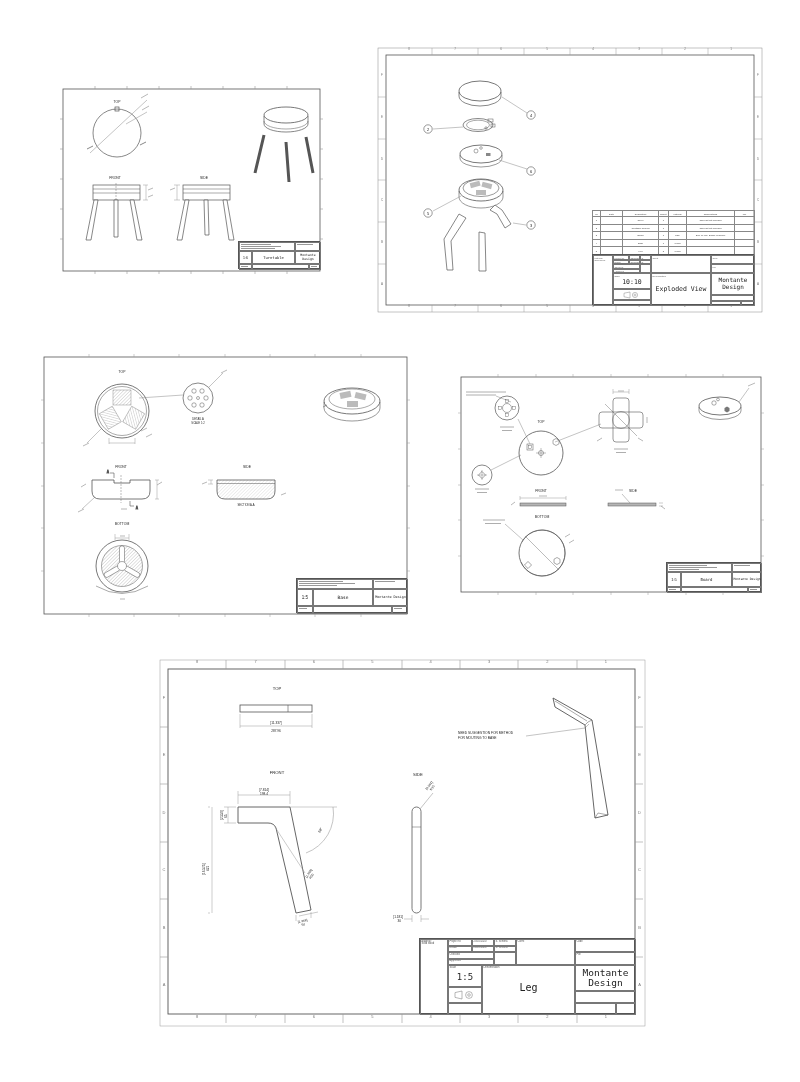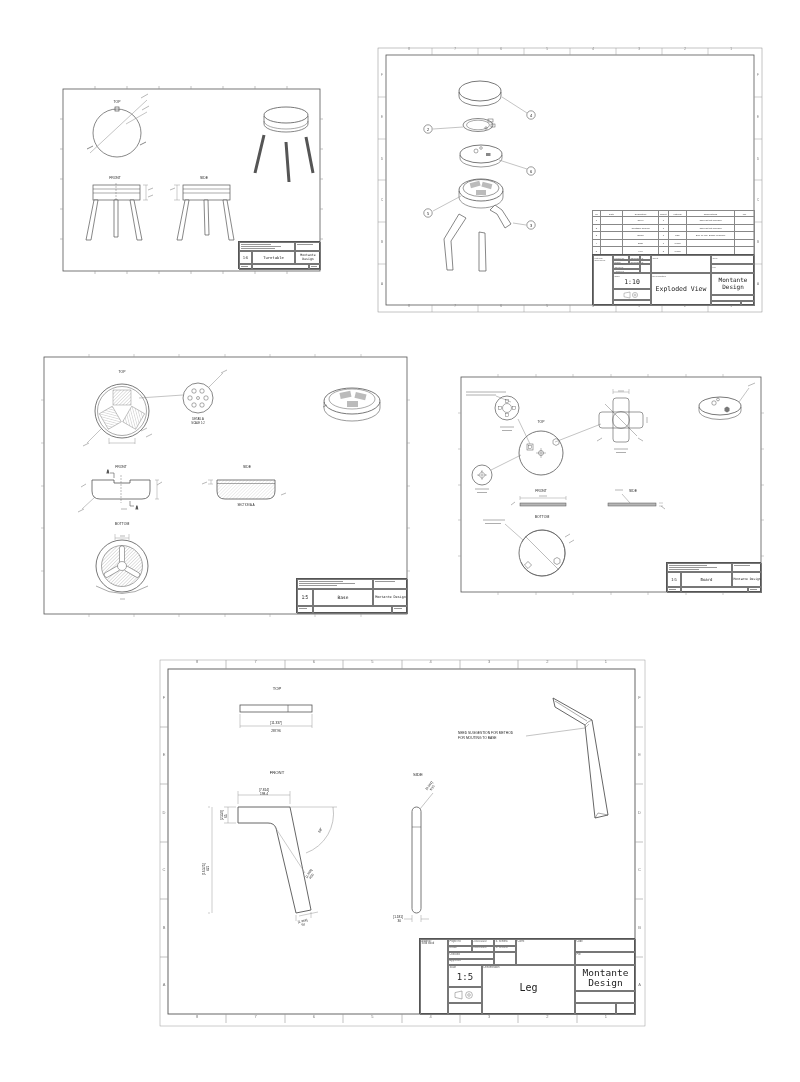--- a/index.html
+++ b/index.html
@@ -257,21 +257,21 @@
     <div class="c micro" style="left:47px;top:0;width:11px;height:4.5px;">S. Schiera</div>
     <div class="c micro" style="left:20px;top:4.5px;width:16px;height:4.5px;">Drawn</div>
     <div class="c micro" style="left:36px;top:4.5px;width:11px;height:4.5px;">26/10/2020</div>
     <div class="c micro" style="left:47px;top:4.5px;width:11px;height:4.5px;">S. Schiera</div>
     <div class="c micro" style="left:20px;top:9px;width:27px;height:4.5px;">Checked</div>
     <div class="c micro" style="left:20px;top:13.5px;width:27px;height:4.5px;">Approved</div>
     <div class="c micro" style="left:47px;top:9px;width:11px;height:9px;"></div>
     <div class="c micro" style="left:58px;top:0;width:60px;height:18px;">Client</div>
     <div class="c" style="left:20px;top:18px;width:38px;height:16px;">
       <div class="micro">Scale</div>
-      <div class="ctr cad" style="font-size:6.5px;height:9px;">1:10</div>
+      <div class="ctr cad" style="font-size:6.5px;height:9px;">10:10</div>
     </div>
     <div class="c ctr" style="left:20px;top:34px;width:38px;height:11px;">
       <svg width="20" height="8" viewBox="0 0 20 8">
           <circle cx="13" cy="4" r="2.6" fill="none" stroke="#888" stroke-width="0.5"></circle>
           <circle cx="13" cy="4" r="1" fill="none" stroke="#888" stroke-width="0.5"></circle>
           <path d="M2,2.2 L8,1 L8,7 L2,5.8 Z" fill="none" stroke="#888" stroke-width="0.5"></path>
         </svg>
     </div>
     <div class="c" style="left:20px;top:45px;width:38px;height:6px;">
       

